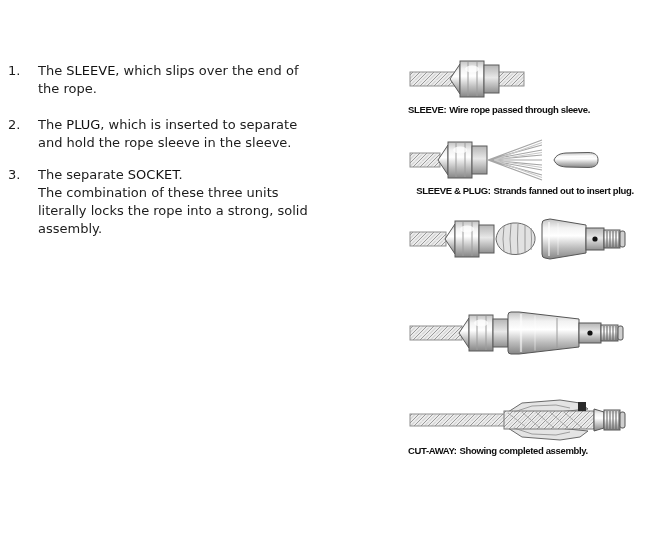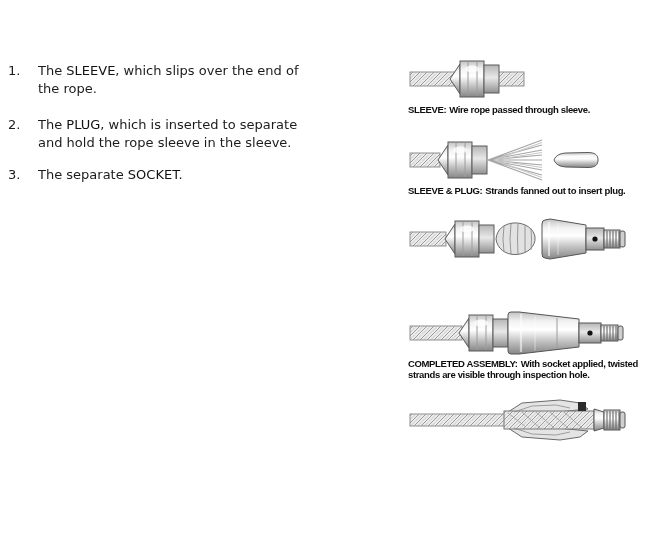--- a/index.html
+++ b/index.html
@@ -11,21 +11,21 @@
   .item{display:flex;}
   .item + .item{margin-top:0;}
   .item-1{margin-bottom:18px;}
   .item-2{margin-bottom:14px;}
   .num{flex:0 0 30px;}
   .body{width:280px;}
   .body b{font-weight:normal;color:#111;}
   
   .figures{position:absolute;left:396px;top:0;width:234px;height:536px;}
   .figure{position:absolute;left:12px;width:234px;}
-  .fig-1{top:56px;} .fig-2{top:137px;} .fig-3{top:216px;} .fig-4{top:310px;} .fig-5{top:397px;}
+  .fig-1{top:56px;} .fig-2{top:137px;text-align:center;} .fig-3{top:216px;} .fig-4{top:310px;} .fig-5{top:397px;}
   .figure svg{display:block;}
   .cap{margin-top:2px;width:234px;font-family:"Liberation Sans", sans-serif;
        font-weight:bold;font-size:9.5px;line-height:11px;letter-spacing:-0.35px;color:#0d0d0d;}
   .cap-label{margin-right:3px;}
   .hiddefs{position:absolute;width:0;height:0;overflow:hidden;}
 </style>
 </head>
 <body>
 
 <div id="page">
@@ -73,20 +73,21 @@
       <span class="num">2.</span>
       <div class="body">
         <span>The </span><b>PLUG</b><span>, which is inserted to separate and hold the rope sleeve in the sleeve.</span>
       </div>
     </div>
 
     <div class="item item-3">
       <span class="num">3.</span>
       <div class="body">
         <div><span>The separate </span><b>SOCKET</b><span>.</span></div>
+        <div>The combination of these three units literally locks the rope into a strong, solid assembly.</div>
       </div>
     </div>
 
   </div>
 
   <div class="figures">
 
     <div class="figure fig-1">
       <svg width="224" height="46" viewBox="0 0 224 46">
         <rect x="2" y="16" width="114" height="14" fill="url(#ropeHatch)" stroke="#8f8f8f" stroke-width="1"></rect>
@@ -151,23 +152,20 @@
           <line x1="14" y1="4" x2="14" y2="42" stroke="#ffffff" stroke-width="2.2" opacity="0.55"></line>
           <line x1="28" y1="5.5" x2="28" y2="40.5" stroke="#ffffff" stroke-width="1.4" opacity="0.35"></line>
           <line x1="50" y1="8" x2="50" y2="38" stroke="#9c9c9c" stroke-width="1"></line>
           <rect x="72" y="13" width="22" height="20" fill="url(#metalD)" stroke="#555555" stroke-width="1"></rect>
           <circle cx="83" cy="23" r="2.6" fill="#111111"></circle>
           <rect x="94" y="15" width="17" height="16" fill="url(#metalV)" stroke="#555555" stroke-width="1"></rect>
           <path d="M97,16 L97,30 M100,16 L100,30 M103,16 L103,30 M106,16 L106,30 M109,16 L109,30" stroke="#6a6a6a" stroke-width="1.1"></path>
           <rect x="111" y="16" width="5" height="14" rx="2" fill="#cfcfcf" stroke="#555555" stroke-width="1"></rect>
         </g>
       </svg>
-      <div class="cap">
-        <span class="cap-label">COMPLETED ASSEMBLY:</span><span>With socket applied, twisted strands are visible through inspection hole.</span>
-      </div>
     </div>
 
     <div class="figure fig-5">
       <svg width="224" height="46" viewBox="0 0 224 46">
         <rect x="2" y="17" width="100" height="12" fill="url(#ropeHatch)" stroke="#8f8f8f" stroke-width="1"></rect>
         <g>
           <path d="M100,15 L114,6 L152,3 L172,6 L180,12 L150,15 Z" fill="#e4e4e4" stroke="#6a6a6a" stroke-width="1" stroke-linejoin="round"></path>
           <path d="M100,31 L114,40 L152,43 L172,40 L180,34 L150,31 Z" fill="#e4e4e4" stroke="#6a6a6a" stroke-width="1" stroke-linejoin="round"></path>
         </g>
         <rect x="96" y="14" width="90" height="18" fill="url(#ropeHatch)" stroke="#777777" stroke-width="1"></rect>
@@ -175,16 +173,19 @@
         <path d="M106,15 L124,9 L148,8 L162,11" fill="none" stroke="#8a8a8a" stroke-width="0.8"></path>
         <path d="M106,31 L124,37 L148,38 L162,35" fill="none" stroke="#8a8a8a" stroke-width="0.8"></path>
         <rect x="170" y="5" width="8" height="9" fill="#2b2b2b"></rect>
         <polygon points="186,12 196,15 196,31 186,34" fill="url(#metalV)" stroke="#555555" stroke-width="1"></polygon>
         <g>
           <rect x="196" y="13" width="16" height="20" fill="url(#metalV)" stroke="#555555" stroke-width="1"></rect>
           <path d="M199,14 L199,32 M202,14 L202,32 M205,14 L205,32 M208,14 L208,32 M211,14 L211,32" stroke="#6a6a6a" stroke-width="1.1"></path>
           <rect x="212" y="15" width="5" height="16" rx="2" fill="#cfcfcf" stroke="#555555" stroke-width="1"></rect>
         </g>
       </svg>
+      <div class="cap">
+        <span class="cap-label">CUT-AWAY:</span><span>Showing completed assembly.</span>
+      </div>
     </div>
 
   </div>
 </div>
 
 </body></html>

